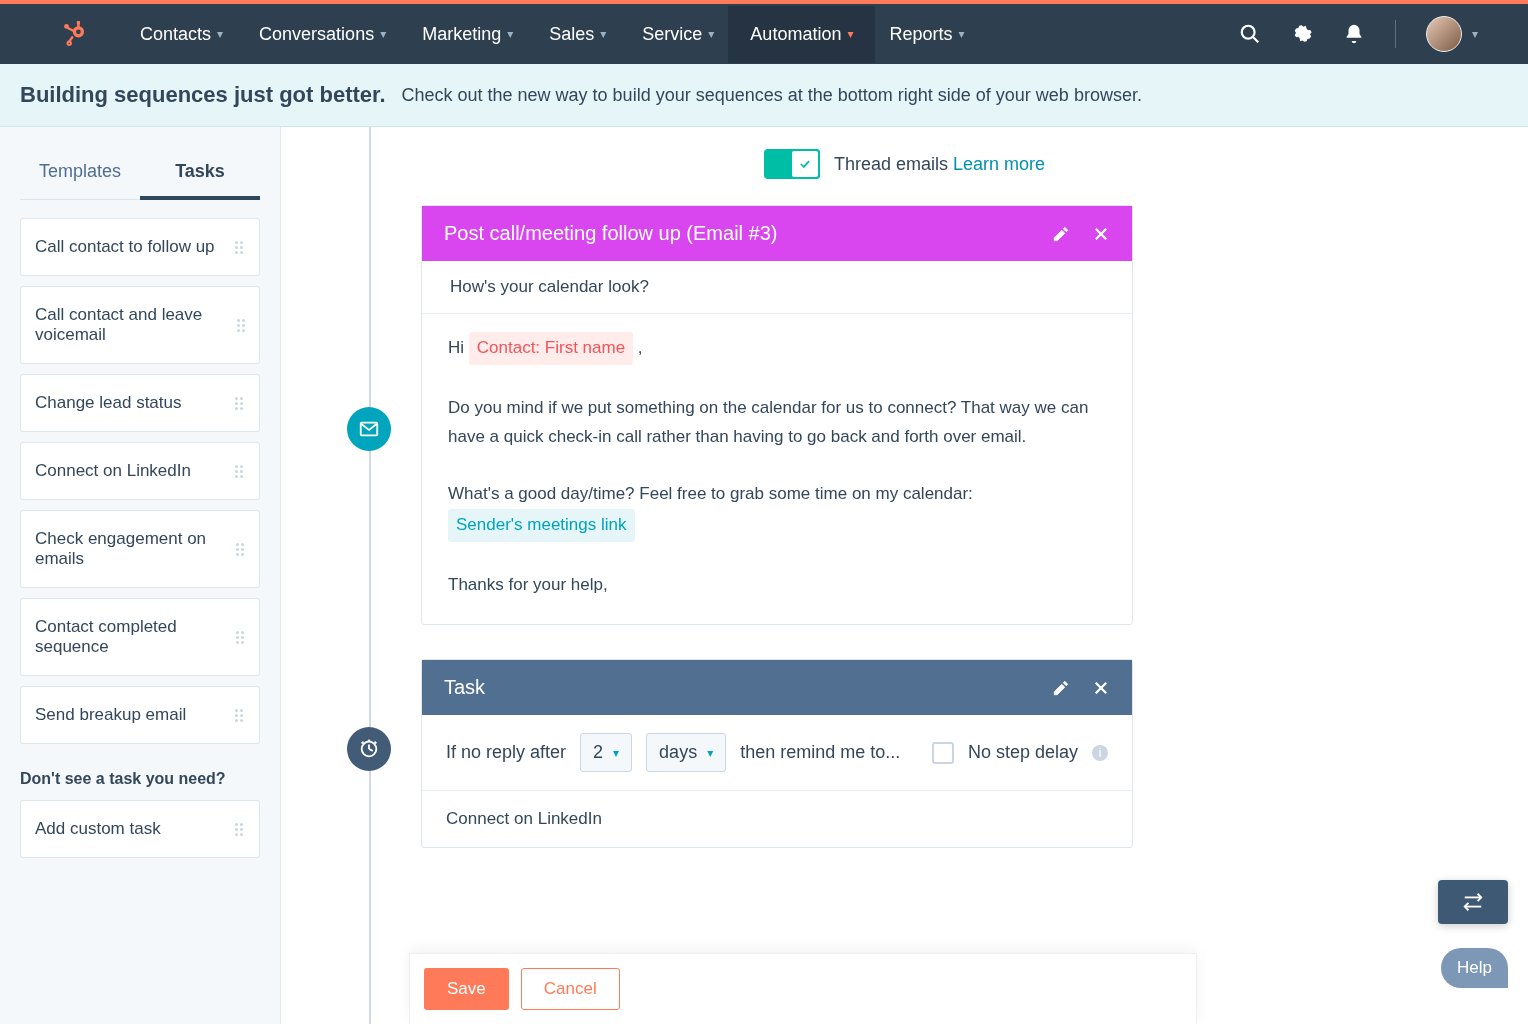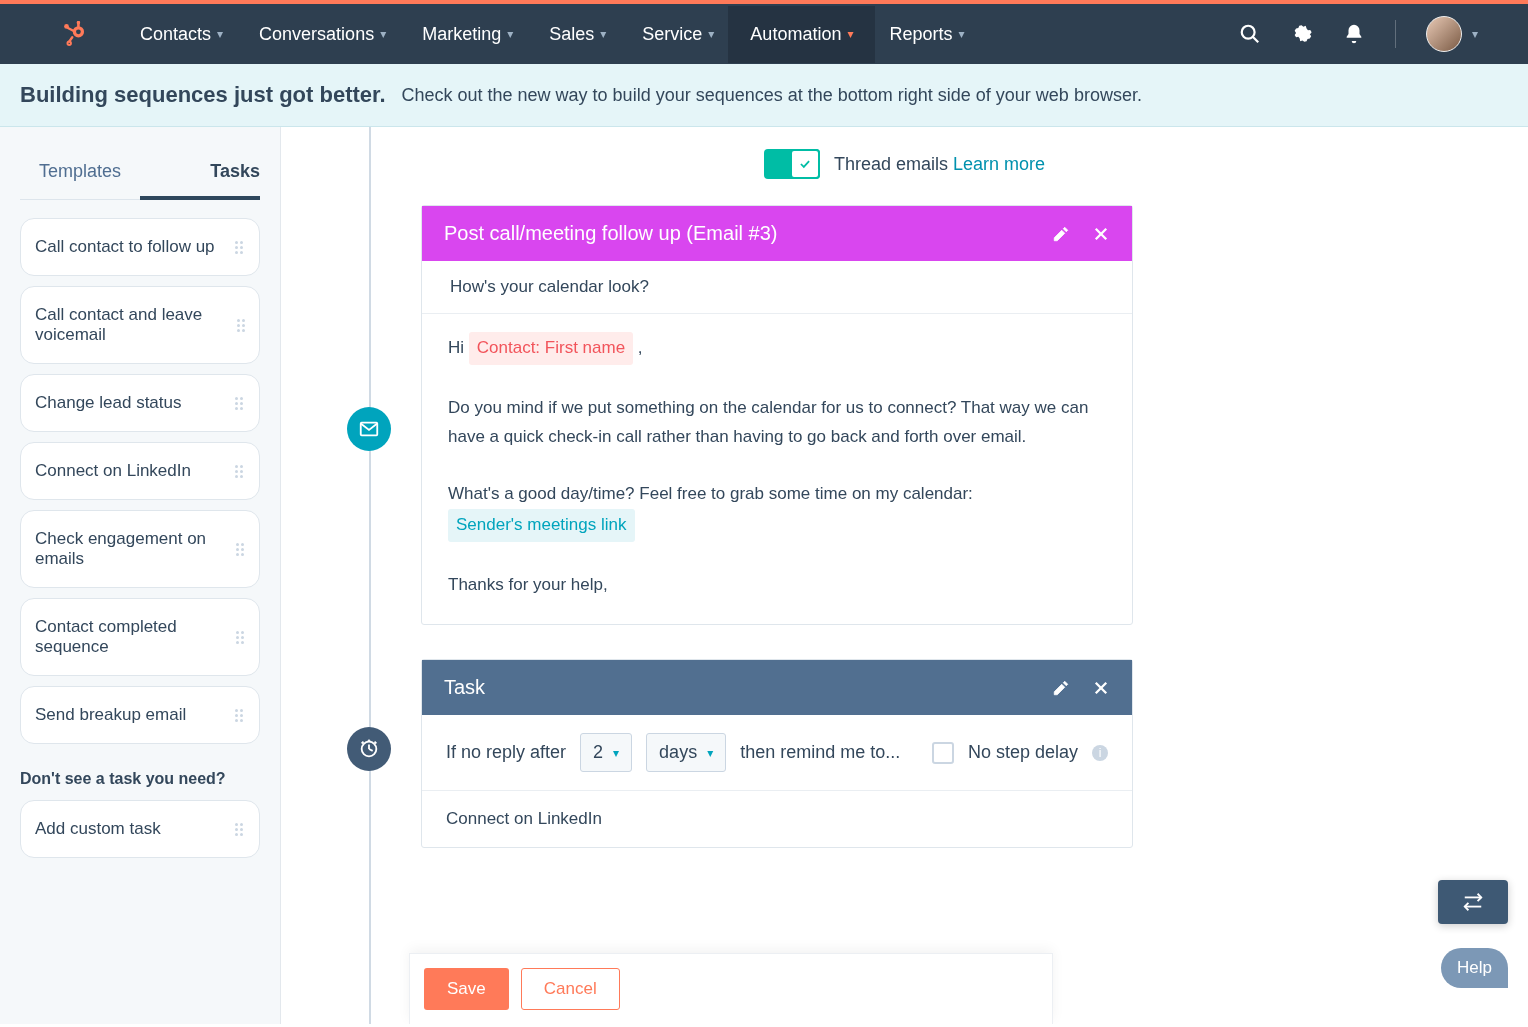--- a/index.html
+++ b/index.html
@@ -32,24 +32,24 @@
   .banner-text { font-size:18px; color:#33475b; }
 
   
   .main { display:flex; height:calc(100% - 4px - 60px - 66px); }
   .sidebar { width:281px; background:#f5f8fa; border-right:1px solid #e3e8ed; padding:22px 20px 0 20px; overflow:auto; }
   .content { flex:1; position:relative; overflow:auto; }
 
   
   .tabs { display:flex; border-bottom:1px solid #dde5ec; margin-bottom:18px; }
   .tab { flex:1; text-align:center; padding:12px 0 14px; font-size:18px; color:#506e91; cursor:pointer; }
-  .tab.active { color:#33475b; font-weight:600; border-bottom:4px solid #2e475d; margin-bottom:-1px;text-align:right; }
-
-  
-  .task-item { background:#fff; border:1px solid #dfe6ec; border-radius:14px; padding:18px 14px; font-size:17px; color:#33475b; margin-bottom:10px; display:flex; align-items:center; justify-content:space-between; cursor:grab; }
+  .tab.active { color:#33475b; font-weight:600; border-bottom:4px solid #2e475d; margin-bottom:-1px; }
+
+  
+  .task-item { background:#fff; border:1px solid #dfe6ec; border-radius:3px; padding:18px 14px; font-size:17px; color:#33475b; margin-bottom:10px; display:flex; align-items:center; justify-content:space-between; cursor:grab; }
   .drag-dots { width:10px; display:grid; grid-template-columns:repeat(2,3px); grid-auto-rows:3px; gap:2px; }
   .drag-dots i { background:#cbd6e2; border-radius:50%; display:block; }
 
   .sidebar-sub { font-size:16px; font-weight:600; color:#33475b; margin:26px 0 12px; }
 
   
   .thread-row { display:flex; align-items:center; justify-content:center; gap:14px; padding:22px 0 26px; }
   .toggle { width:56px; height:30px; border-radius:4px; background:#00bda5; position:relative; cursor:pointer; }
   .toggle .knob { position:absolute; right:0; top:0; width:30px; height:30px; background:#fff; border:2px solid #00bda5; border-radius:4px; display:flex; align-items:center; justify-content:center; }
   .toggle .knob svg { width:14px; height:14px; stroke:#00bda5; }
@@ -82,21 +82,21 @@
 
   .task-row { display:flex; align-items:center; gap:14px; padding:18px 24px; font-size:18px; flex-wrap:wrap; border-bottom:1px solid #eaeef2; }
   .select { display:flex; align-items:center; gap:10px; border:1px solid #cbd6e2; background:#f5f8fa; border-radius:3px; padding:8px 12px; cursor:pointer; font-size:18px; color:#33475b; }
   .select .caret { color:#00a4bd; font-size:12px; }
   .checkbox { width:22px; height:22px; border:2px solid #cbd6e2; border-radius:3px; background:#fff; cursor:pointer; }
   .info-icon { width:16px; height:16px; border-radius:50%; background:#cbd6e2; color:#fff; font-size:12px; display:inline-flex; align-items:center; justify-content:center; }
 
   .task-body { padding:18px 24px; font-size:17px; color:#33475b; }
 
   
-  .footer { position:absolute; left:128px; bottom:0; width:644px; background:#fff; border:1px solid #eceff3; border-bottom:none; padding:14px; display:flex; gap:12px; box-shadow:0 -4px 12px rgba(0,0,0,0.05); }
+  .footer { position:absolute; left:128px; bottom:0; width:788px; background:#fff; border:1px solid #eceff3; border-bottom:none; padding:14px; display:flex; gap:12px; box-shadow:0 -4px 12px rgba(0,0,0,0.05); }
   .btn { padding:10px 22px; border-radius:3px; font-size:17px; cursor:pointer; border:1px solid transparent; }
   .btn.primary { background:#ff7a59; color:#fff; }
   .btn.secondary { background:#fff; color:#ff7a59; border-color:#ff7a59; }
 
   
   .float-switch { position:absolute; right:20px; bottom:100px; width:70px; height:44px; background:#3e5974; border-radius:4px; display:flex; align-items:center; justify-content:center; cursor:pointer; box-shadow:0 2px 8px rgba(0,0,0,0.2); }
   .float-switch svg { width:22px; height:22px; stroke:#fff; fill:none; }
   .help-pill { position:absolute; right:20px; bottom:36px; background:#7c98b6; color:#fff; padding:10px 16px; border-radius:20px 20px 0 20px; font-size:17px; cursor:pointer; }
 </style>
 </head>

